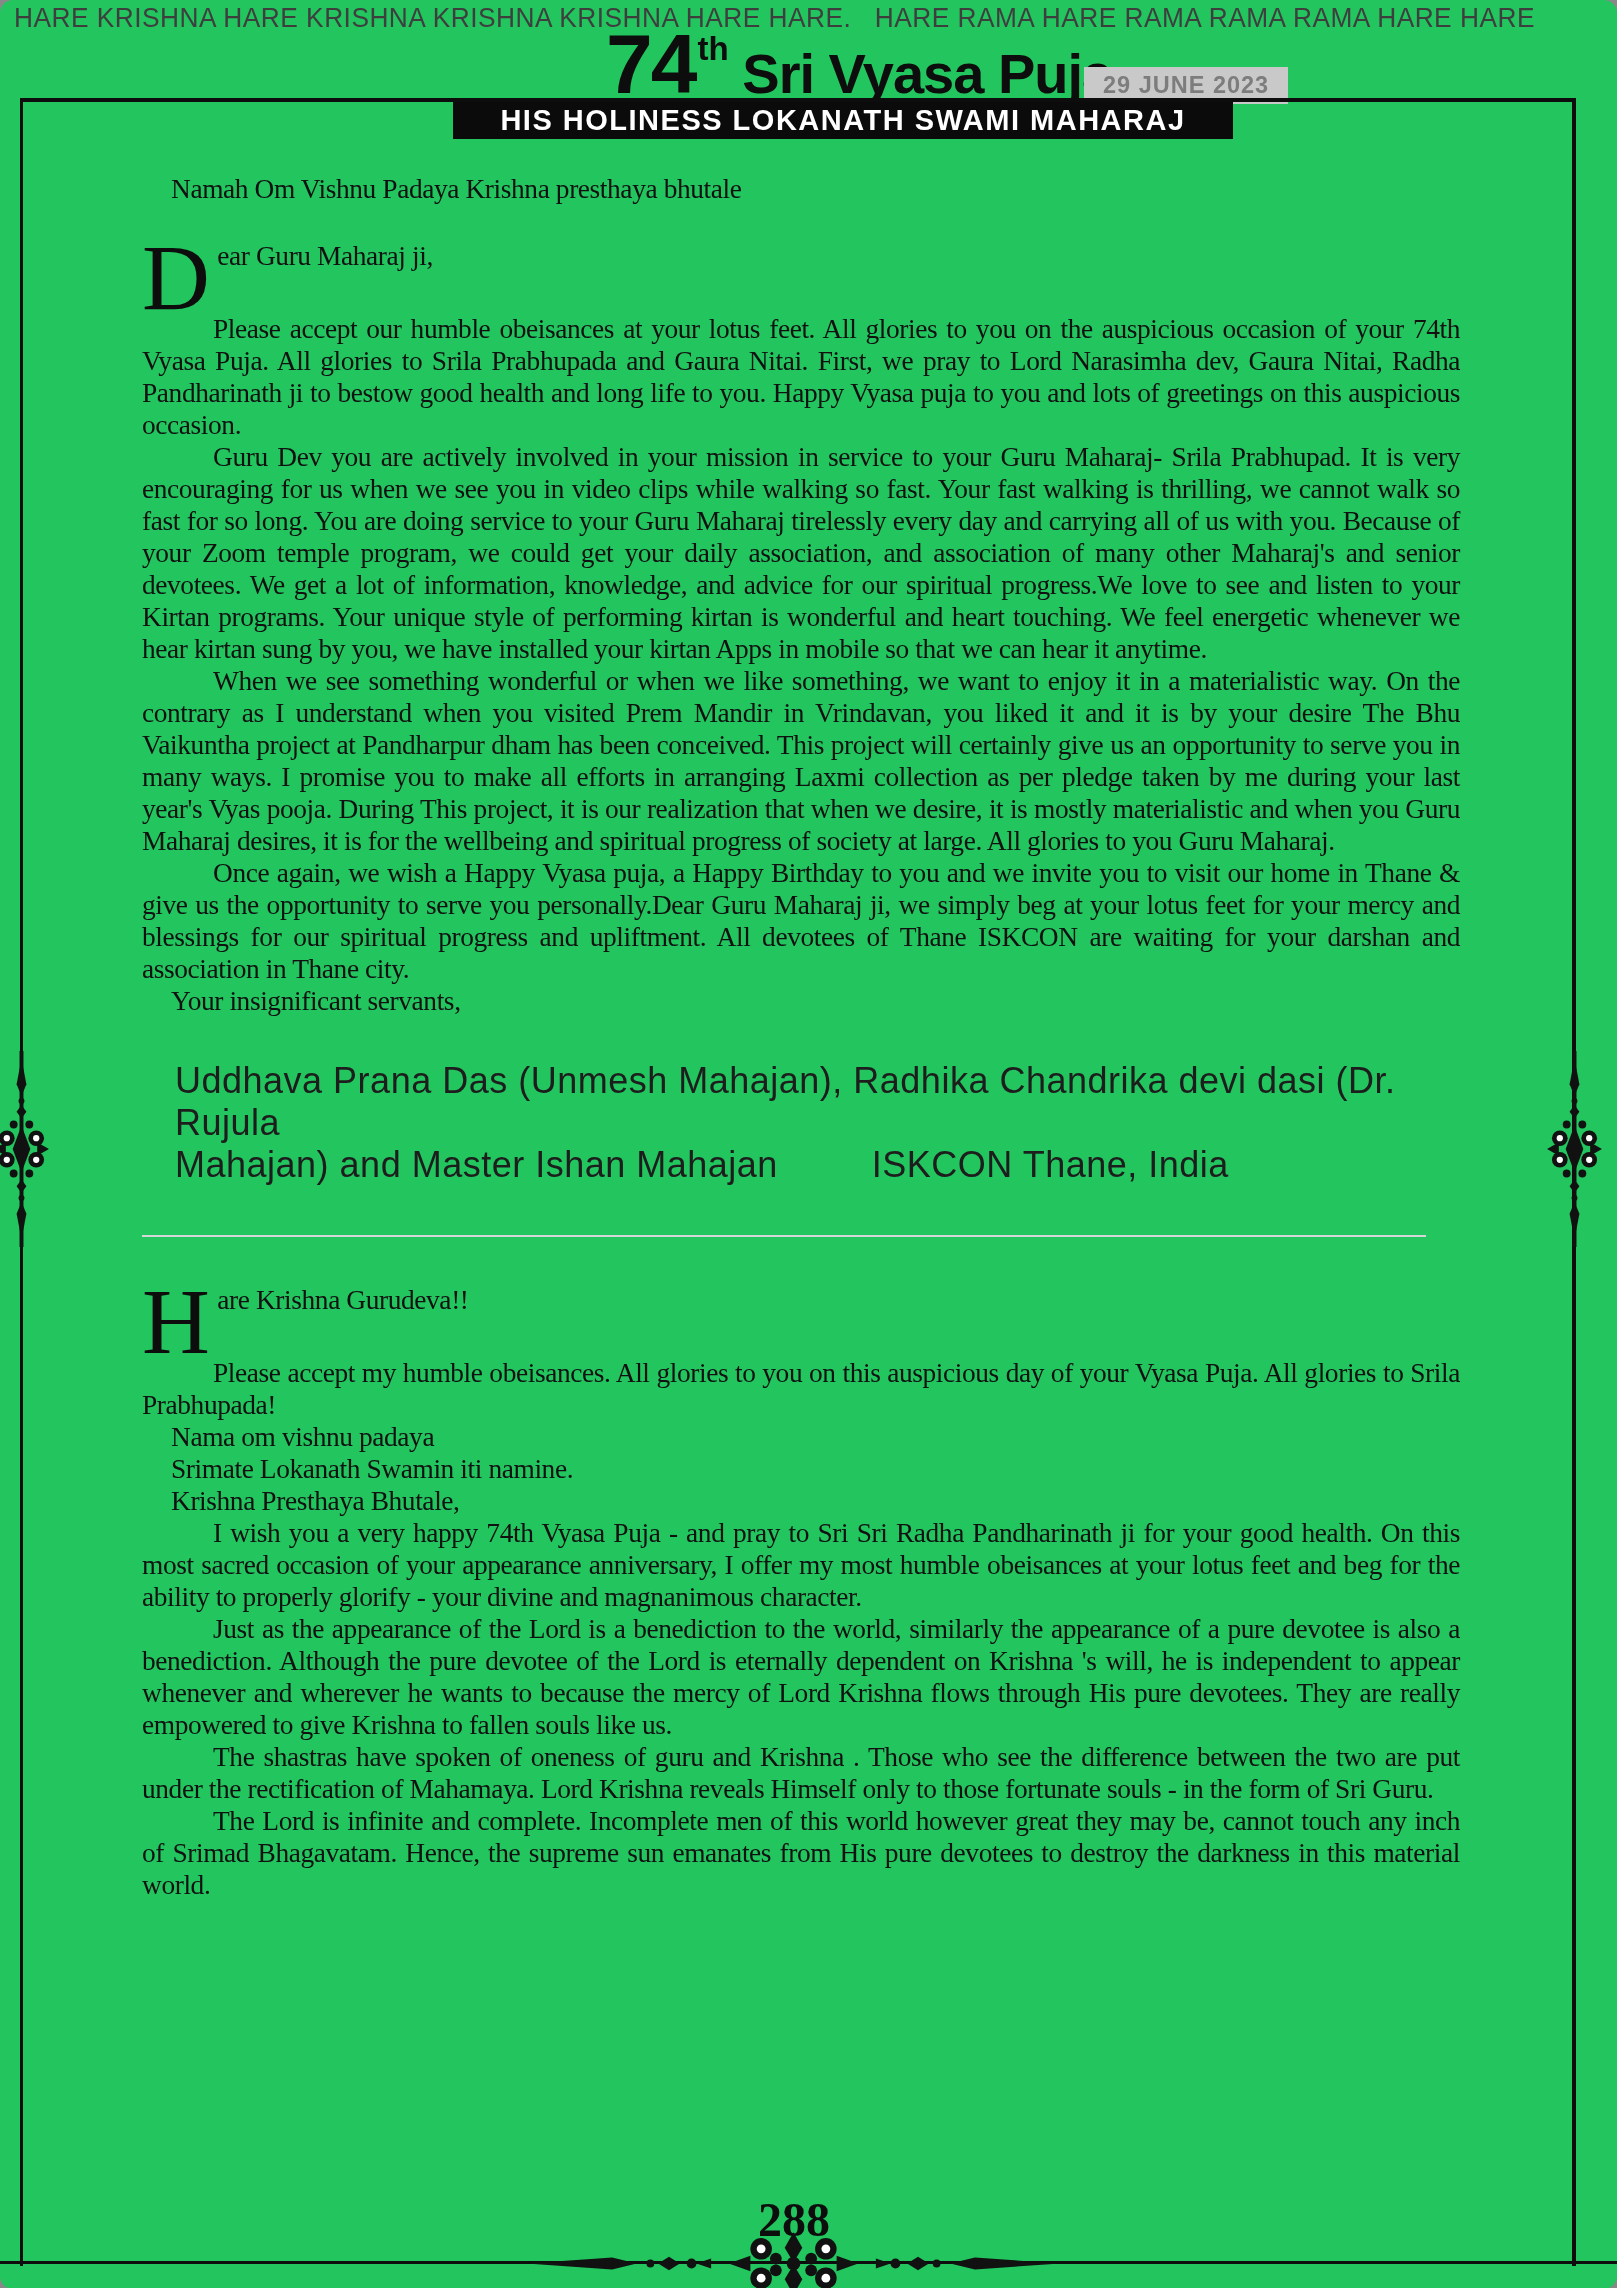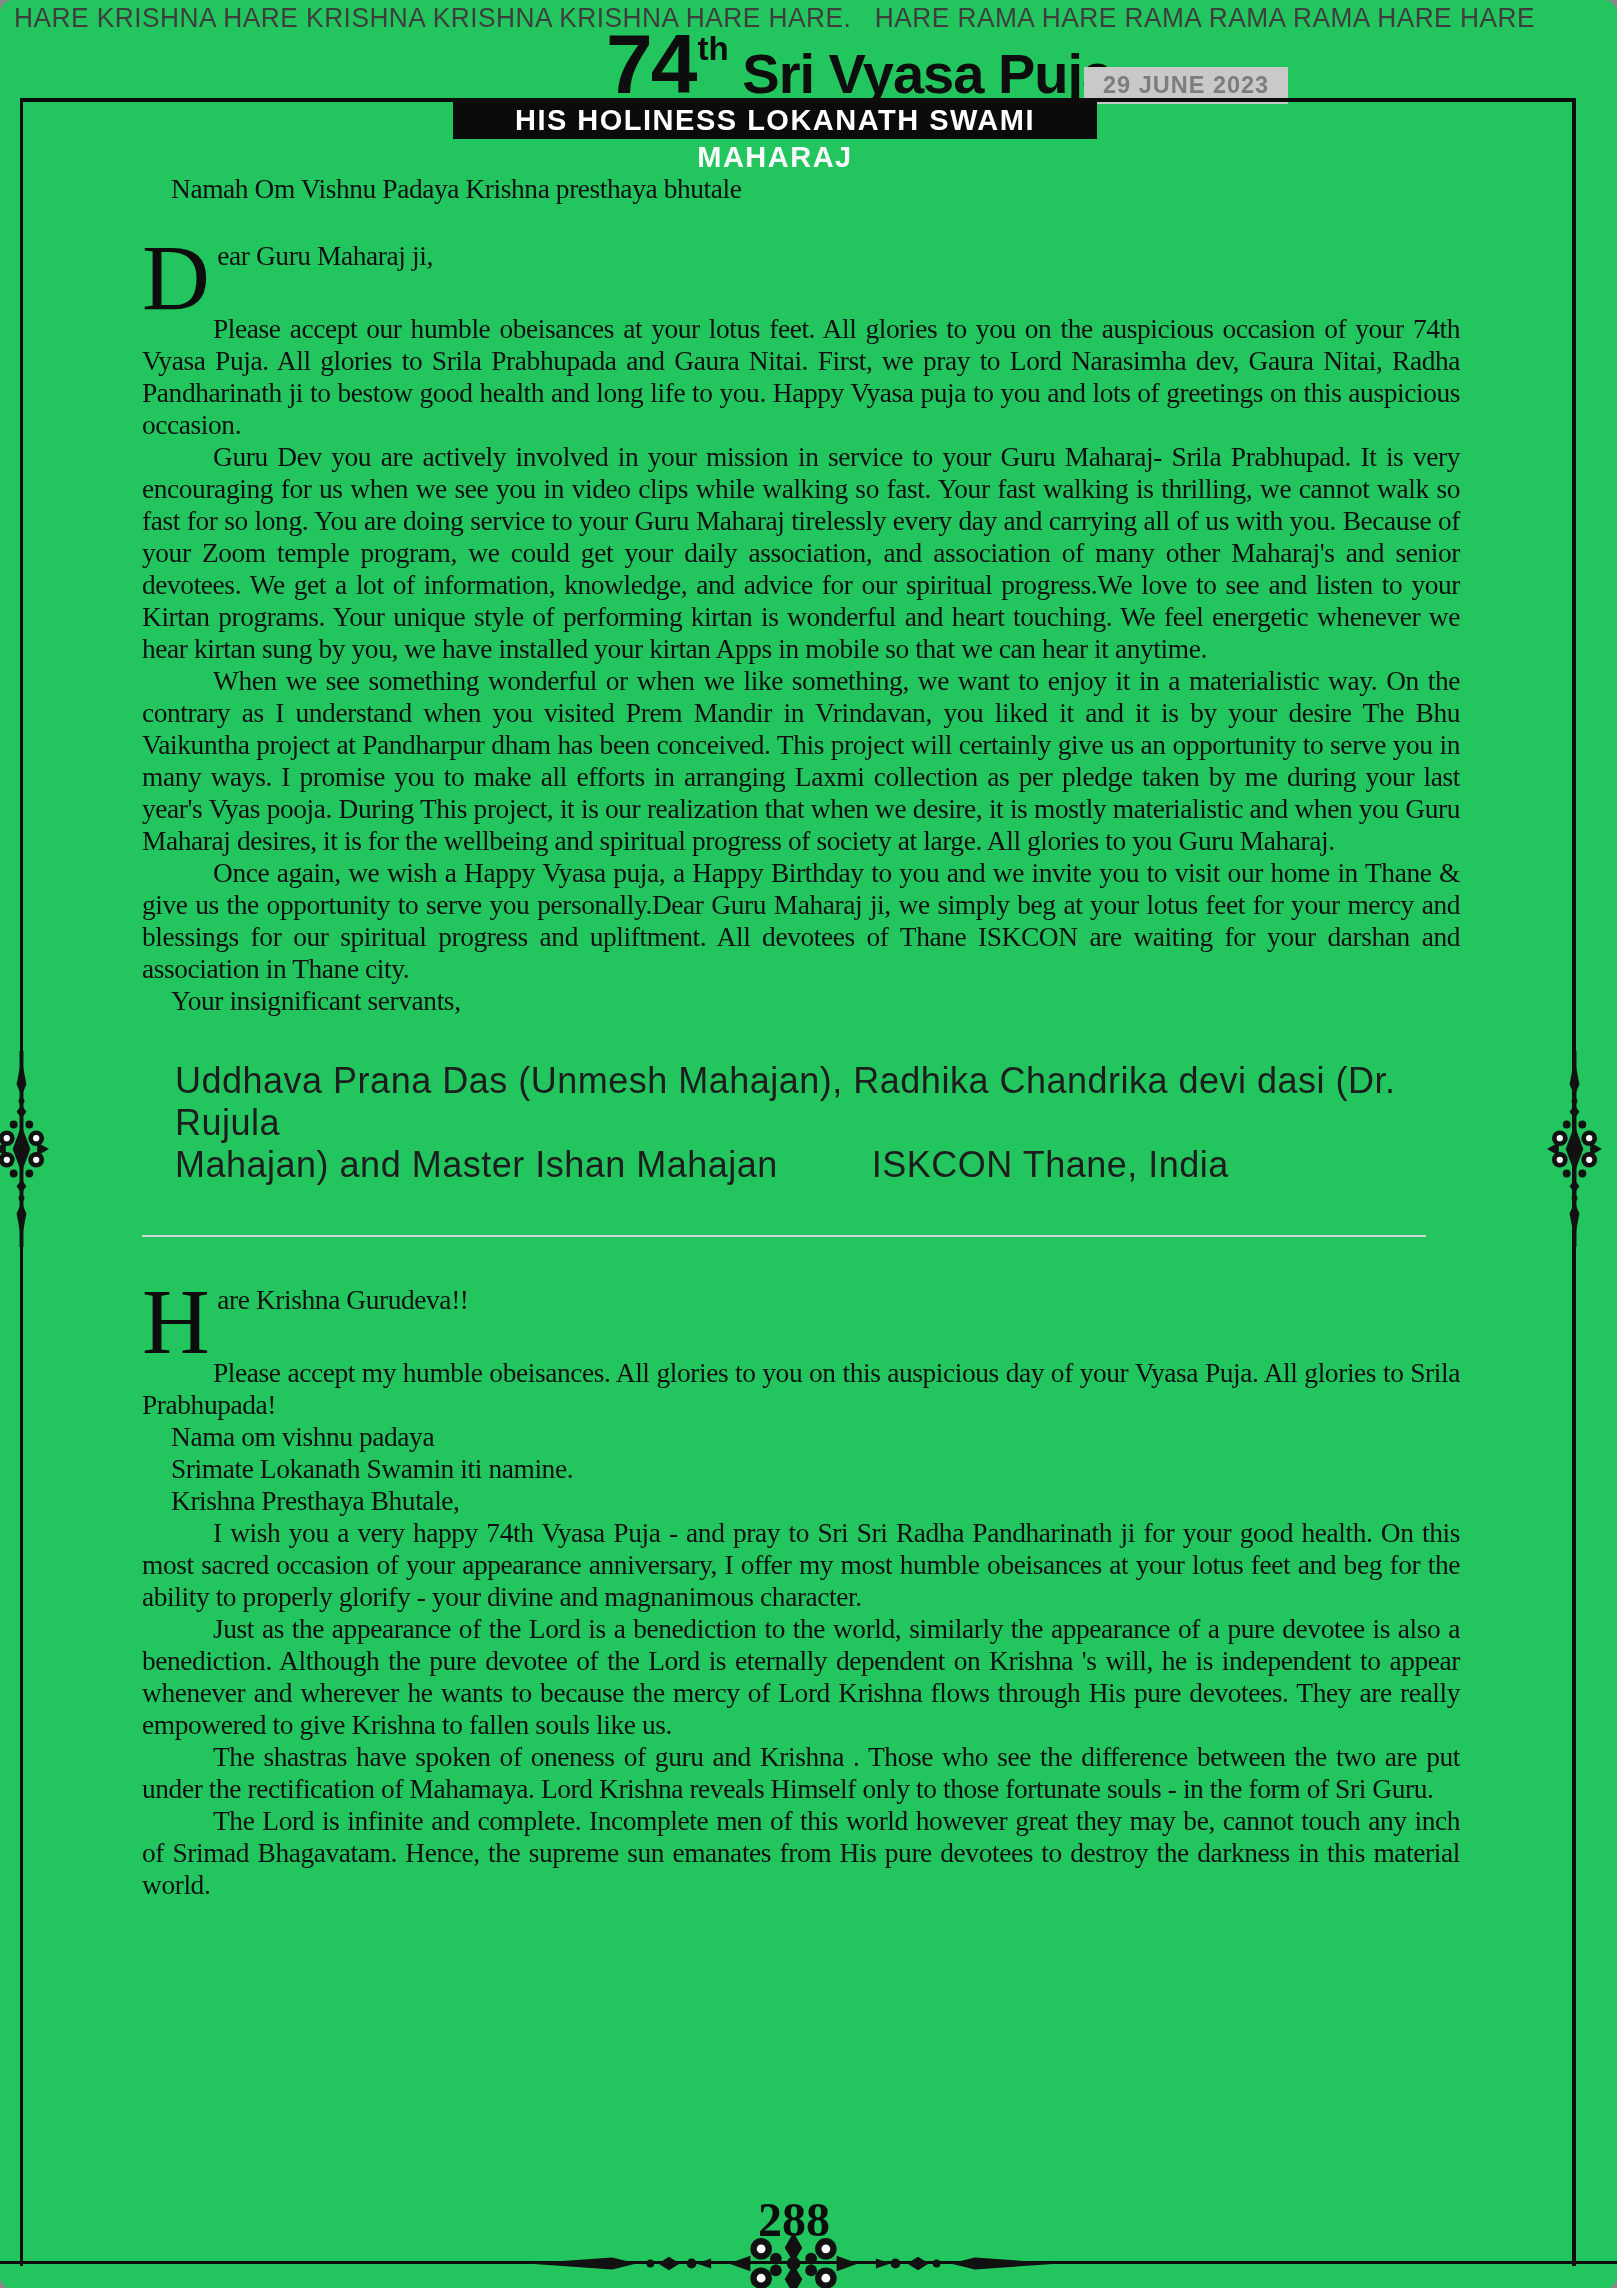--- a/index.html
+++ b/index.html
@@ -11,21 +11,21 @@
       color:#3e3e3e;letter-spacing:0.5px;transform:scaleX(.96);transform-origin:left;}
   
   .title-wrap{position:absolute;left:606px;top:29px;display:flex;align-items:baseline;
       font-family:Liberation Sans, sans-serif;font-weight:bold;color:#0d0d0d;}
   .title-number{font-size:84px;line-height:.85;letter-spacing:-2px;}
   .title-ordinal{font-size:33px;line-height:1;margin-left:2px;position:relative;top:-33px;}
   .title-rest{font-size:56px;line-height:1;margin-left:13.7px;letter-spacing:-1px;}
   .date-badge{position:absolute;left:1057px;top:67px;height:37px;line-height:37px;
       background:#c9c9c9;color:#7d7d7d;font-family:"Liberation Sans",sans-serif;
       font-weight:bold;font-size:23.5px;padding:0 19px;letter-spacing:1px;margin-left:27px;}
-  .name-banner{position:absolute;left:453px;top:102px;width:644px;height:37px;line-height:37px;
+  .name-banner{position:absolute;left:453px;top:102px;width:780px;height:37px;line-height:37px;
       background:#0b0b0b;color:#ffffff;text-align:center;font-family:"Liberation Sans",sans-serif;
       font-weight:bold;font-size:29px;letter-spacing:1.5px;}
   
   .frame-top{position:absolute;left:19.6px;top:98px;width:1556px;height:3.9px;background:#0d0d0d;}
   .frame-left{position:absolute;left:19.6px;top:98px;width:3.9px;height:2168px;background:#0d0d0d;}
   .frame-right{position:absolute;left:1572px;top:98px;width:3.9px;height:2168px;background:#0d0d0d;}
   .side-orn{position:absolute;top:1051px;width:55px;height:196px;}
   .side-orn.left{left:-5.9px;}
   .side-orn.right{left:1547px;}
   

